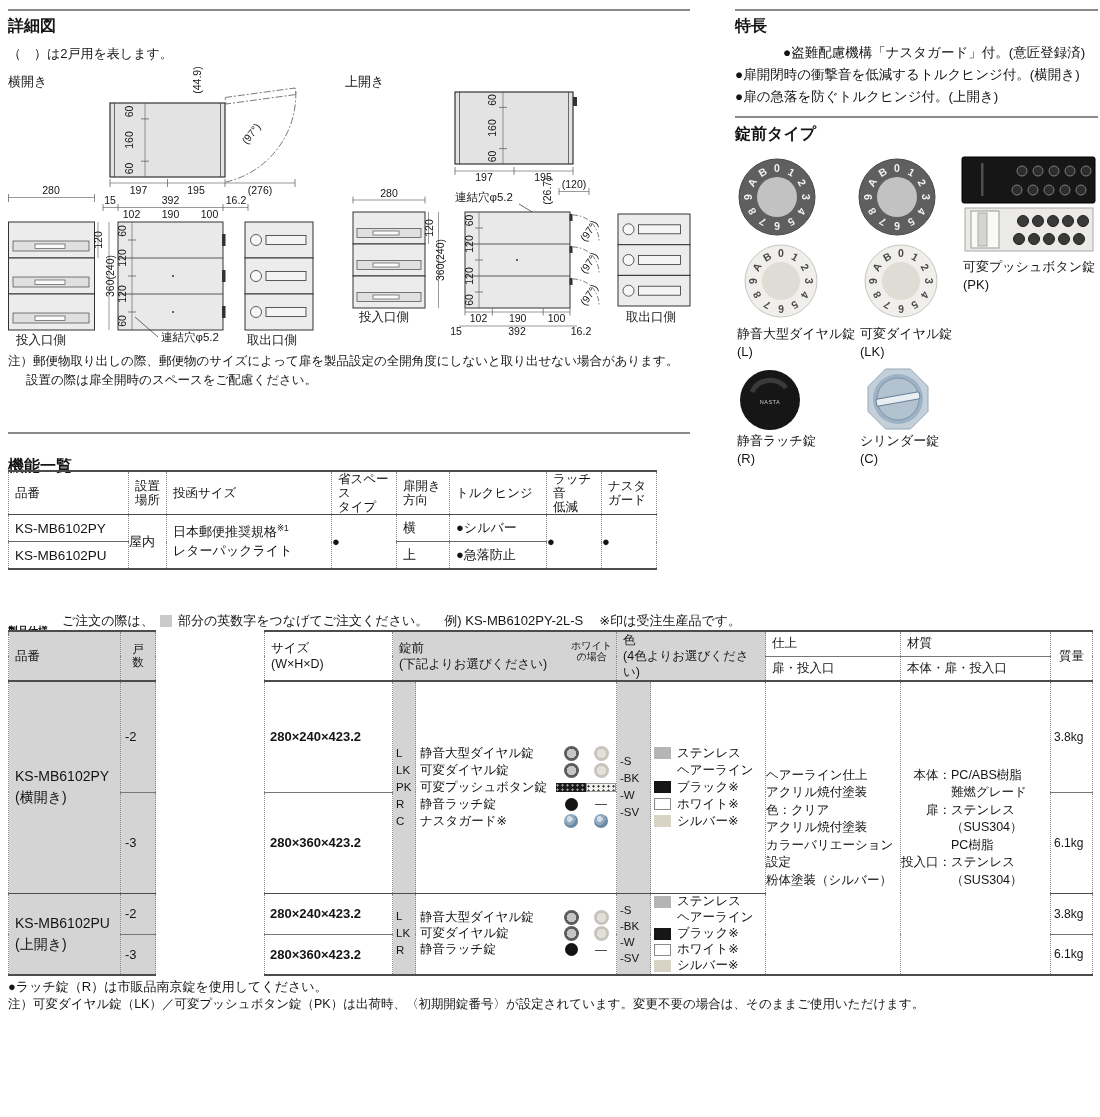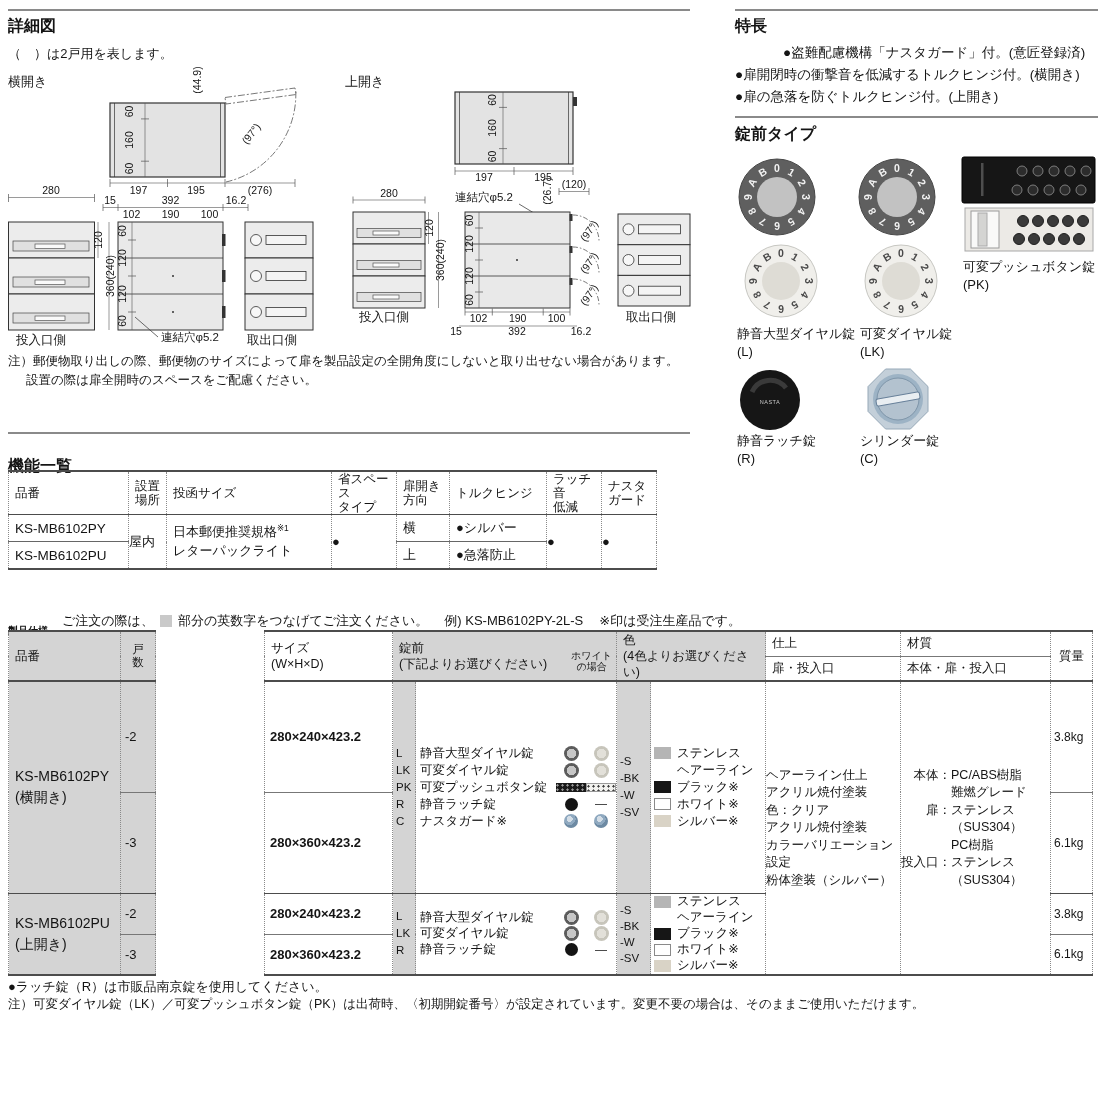--- a/index.html
+++ b/index.html
@@ -37,21 +37,21 @@
   .spec .bb{border-bottom:2px solid #4c4c4c;}
   .spec .ib{border-bottom:1px solid #777;}
   .spec .gb{border-bottom:1px solid #4c4c4c;}
   .spec .tb{border-bottom:2px solid #4c4c4c;}
   .spec .ithin{border-top:1px solid #777;}
   .spec .al{text-align:left;padding-left:6px;}
   .spec tr.h1 th{height:22px;}
   .spec tr.h2 th{height:22px;}
   .spec .kosuh{text-align:center;font-size:11.5px;line-height:13px;padding:0;}
   .spec .lockh{padding:0;}
-  .spec .lockh .in{display:flex;align-items:flex-end;justify-content:space-between;padding:0 4px 0 6px;gap:16px;}
+  .spec .lockh .in{display:flex;align-items:flex-start;justify-content:space-between;padding:0 4px 0 6px;gap:16px;}
   .spec .whitecase{font-size:10px;line-height:11px;text-align:center;}
   .spec .hin{font-size:14px;line-height:21px;padding-left:6px;}
   .spec .kosu{font-size:13px;padding-left:4px;}
   .spec .size{font-size:13px;padding-left:5px;font-weight:bold;}
   .spec .codes{font-size:11.5px;line-height:17px;padding-left:3px;vertical-align:middle;}
   .spec .mass{font-size:12px;padding-left:3px;}
   .spec .vc{display:flex;flex-direction:column;justify-content:center;height:100%;}
   .lockcell,.colorcell{padding:0;}
   .lockline{display:flex;align-items:center;height:17px;}
   .lockline .ln{flex:1;padding-left:4px;font-size:12.5px;}

